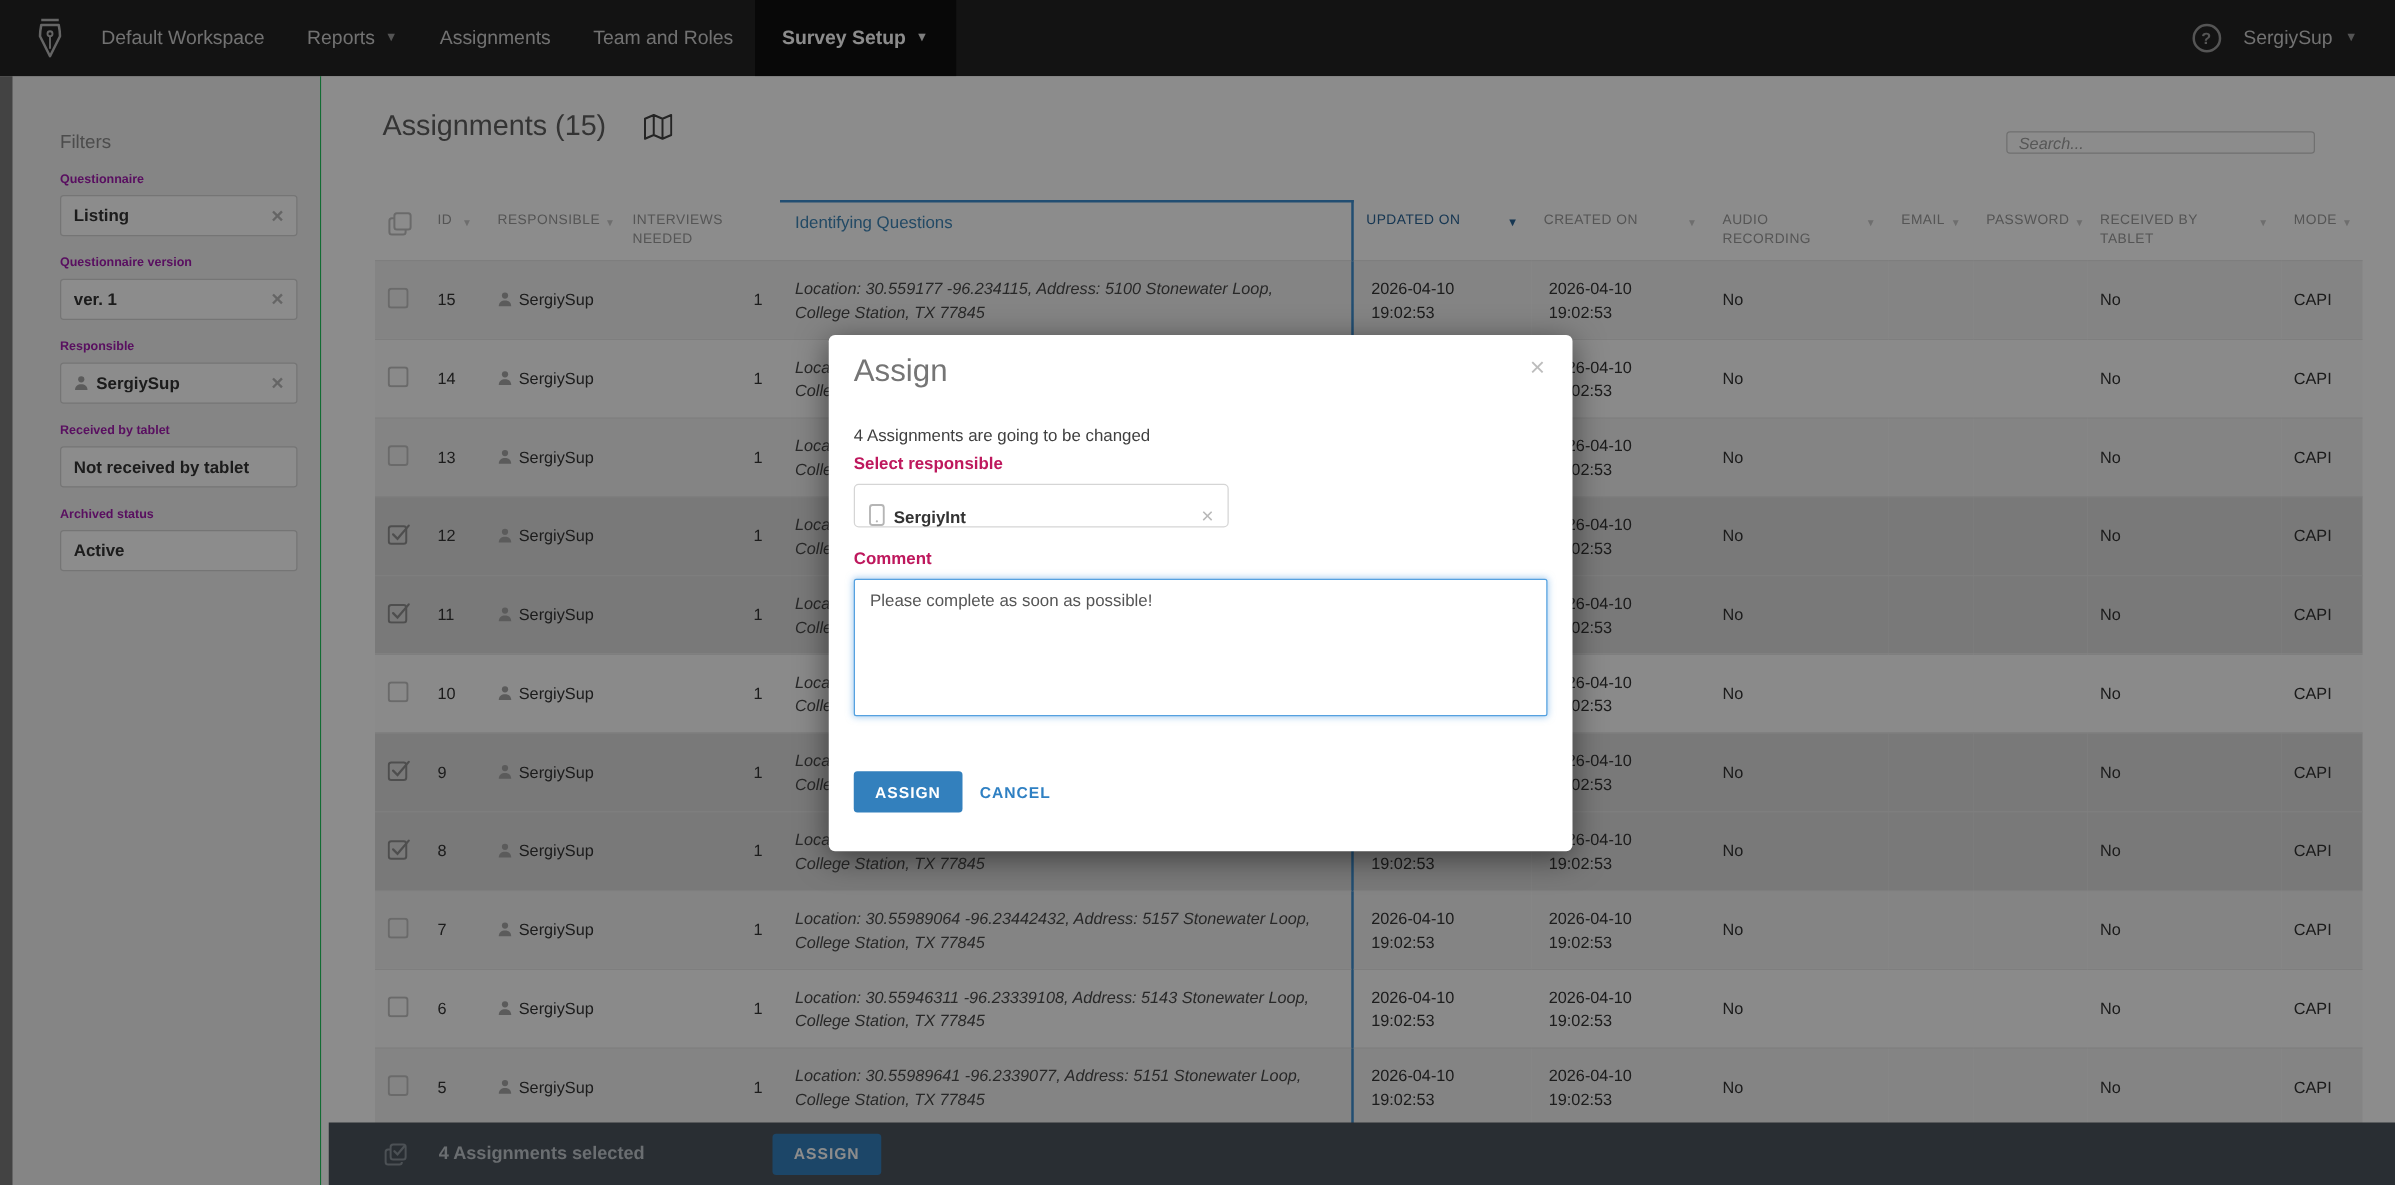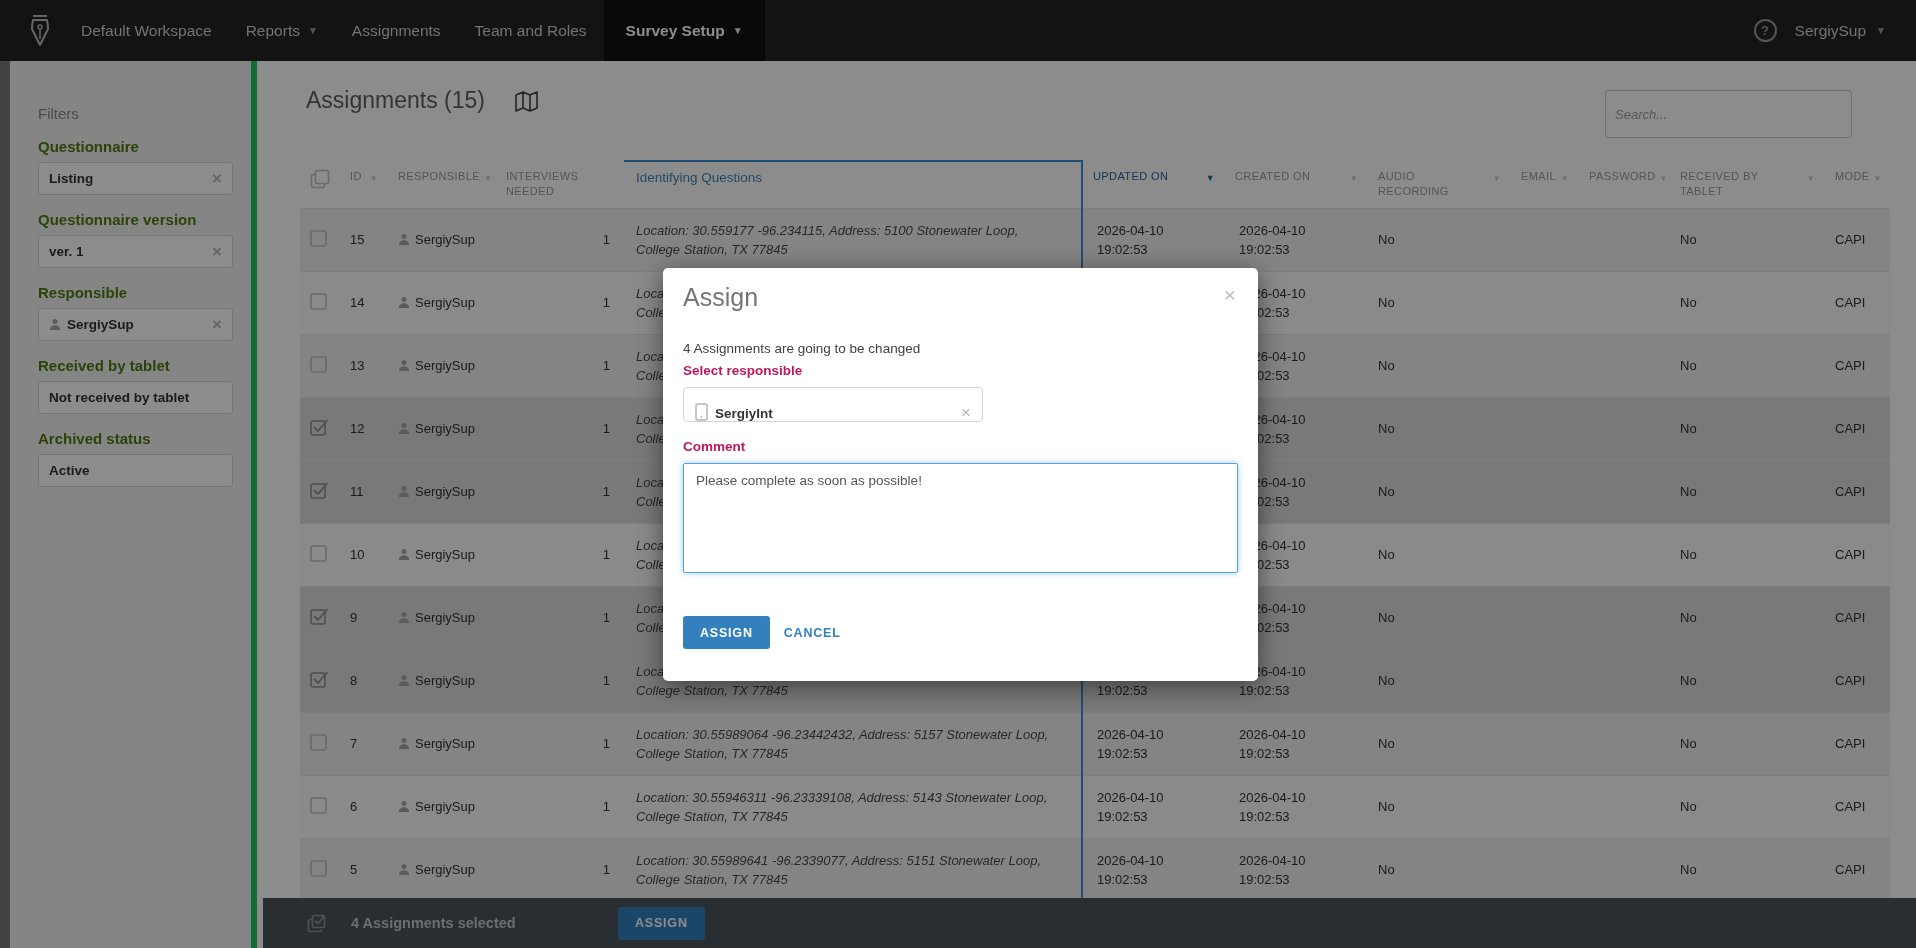--- a/index.html
+++ b/index.html
@@ -15,34 +15,34 @@
   .nav-item .caret{font-size:10px;color:#9a9a9a;margin-left:8px;}
   .nav-item.active{background:#101010;color:#ffffff;font-weight:bold;padding:0 22px;}
   .nav-item.active .caret{color:#e6e6e6;}
   .nav-right{margin-left:auto;display:flex;align-items:center;padding-right:30px;}
   .help-circle{width:19px;height:19px;border:2px solid #9b9b9b;border-radius:50%;color:#9b9b9b;
     font-size:13px;display:flex;align-items:center;justify-content:center;font-weight:bold;margin-right:18px;cursor:pointer;}
   .user-item{display:flex;align-items:center;color:#cfcfcf;font-size:15.5px;cursor:pointer;}
   .user-item .caret{font-size:10px;color:#9a9a9a;margin-left:10px;}
   
   .sidebar{position:absolute;left:0;top:61px;width:257px;bottom:0;background:#7a7a7a;z-index:1;}
-  .sidebar-panel{position:absolute;left:10px;top:0;right:0;bottom:0;background:#f2f2f2;border-right:6px solid #22c55e;}
+  .sidebar-panel{position:absolute;left:10px;top:0;right:0;bottom:0;background:#f2f2f2;border-right:1px solid #22c55e;padding-left:10px;}
   .filters-title{color:#8a8a8a;font-size:15px;margin:44px 0 0 28px;}
   .filter-group{margin:16px 18px 0 28px;}
-  .filter-label{font-size:15px;font-weight:bold;color:#4d7c0f;margin-bottom:7px;}
+  .filter-label{font-size:10px;font-weight:bold;color:#a21caf;margin-bottom:7px;}
   .filter-box{height:31px;background:#ffffff;border:1px solid #d5d5d5;border-radius:3px;
     display:flex;align-items:center;padding:0 8px 0 10px;font-size:13.5px;font-weight:bold;color:#333;justify-content:center;}
   .filter-box .grow{flex:1;white-space:nowrap;overflow:hidden;}
   .clear-x{color:#b9b9b9;font-size:17px;line-height:1;cursor:pointer;padding:0 2px;}
   .mini-person{margin-right:6px;display:inline-flex;}
   
   .main{position:absolute;left:257px;top:61px;right:0;bottom:0;background:#ffffff;z-index:1;}
   .page-title{position:absolute;left:49px;top:26px;font-size:23px;color:#5f5f5f;}
   .map-icon{position:absolute;left:258px;top:30px;cursor:pointer;}
-  .search-input{position:absolute;left:1348px;top:29px;width:247px;height:48px;border:1px solid #cccccc;
+  .search-input{position:absolute;left:1348px;top:44px;width:247px;height:18px;border:1px solid #cccccc;
     border-radius:3px;padding:0 9px;font-size:13px;font-style:italic;color:#15803d;outline:none;box-sizing:border-box;}
   .search-input::placeholder{color:#9e9e9e;font-style:italic;}
   
   table.assignments{position:absolute;left:43px;top:99px;width:1590px;border-collapse:collapse;table-layout:fixed;}
   .assignments th{font-size:11px;font-weight:normal;letter-spacing:.4px;color:#9b9b9b;text-align:left;
     vertical-align:top;padding:8px 10px 6px 10px;line-height:15px;height:47px;box-sizing:border-box;}
   .assignments th .th-inner{display:flex;justify-content:space-between;align-items:flex-start;}
   .assignments th .caret{font-size:8px;color:#c9c9c9;margin-left:4px;margin-top:2px;}
   th.c-idq{color:#4187b8;font-size:13.5px;font-weight:normal;letter-spacing:0;
     border-top:2px solid #3e8fd0;border-right:2px solid #3e8fd0;padding-left:12px;}

